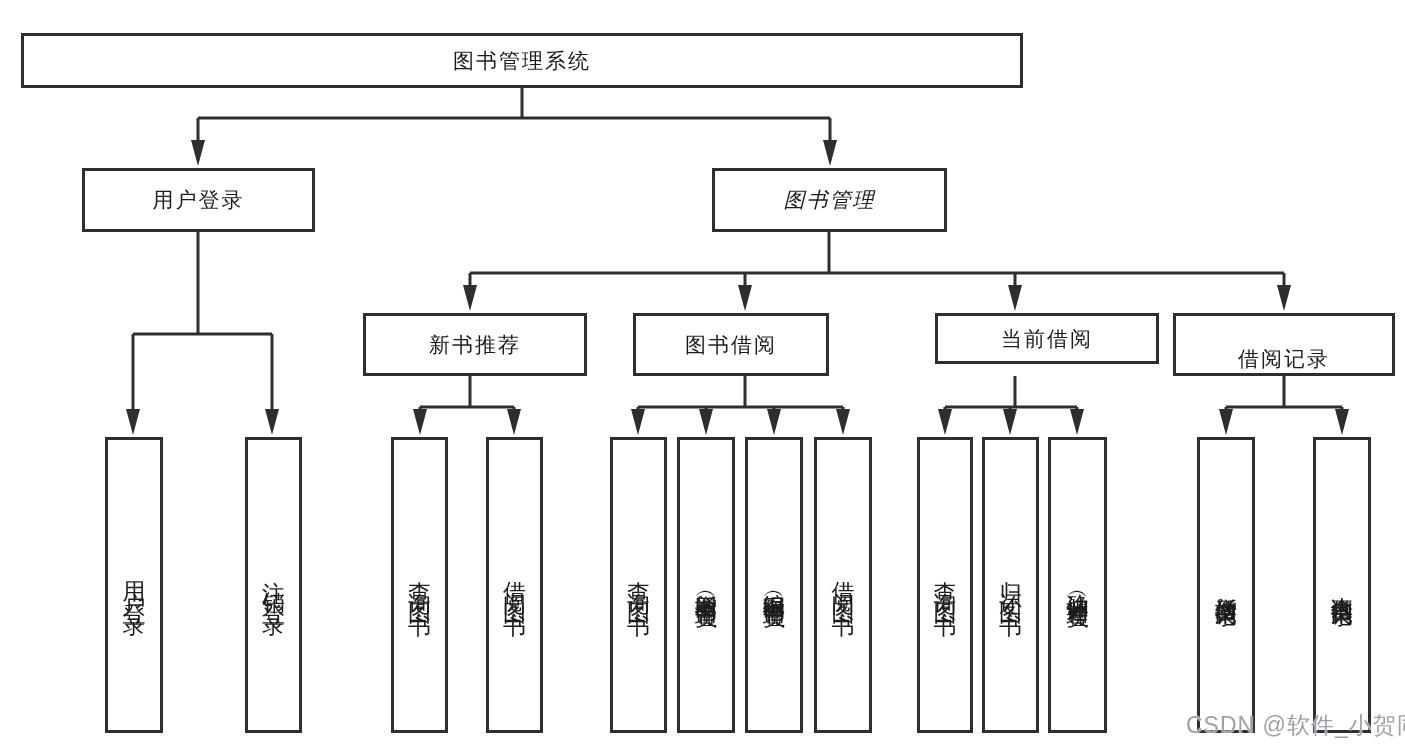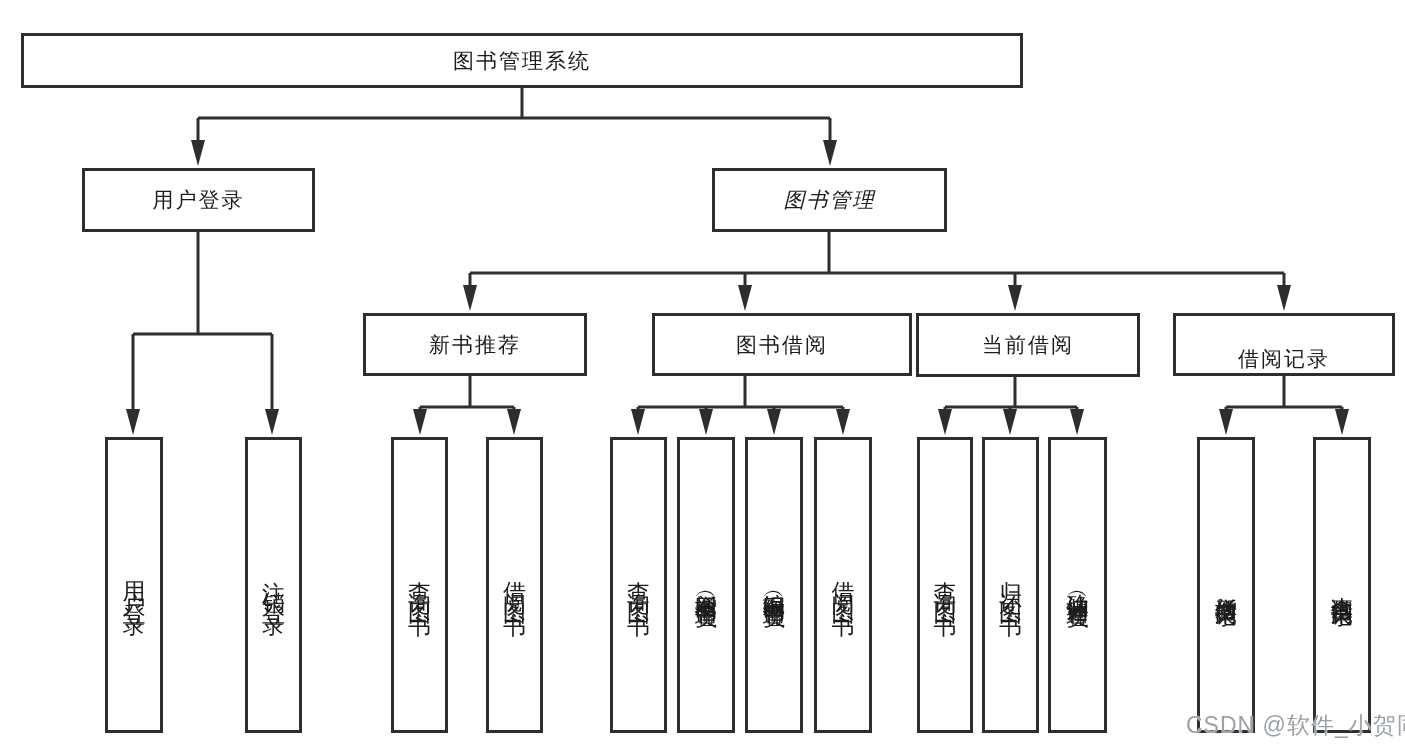--- a/index.html
+++ b/index.html
@@ -103,24 +103,24 @@
   <div class="node hnode" style="left:82px;top:168px;width:233px;height:64px;">
     <span>用户登录</span>
   </div>
   <div class="node hnode" style="left:712px;top:168px;width:235px;height:64px;font-style:italic;">
     <span>图书管理</span>
   </div>
 
   <div class="node hnode" style="left:363px;top:313px;width:224px;height:63px;">
     <span>新书推荐</span>
   </div>
-  <div class="node hnode" style="left:652px;top:313px;width:260px;height:63px;">
+  <div class="node hnode" style="left:633px;top:313px;width:196px;height:63px;">
     <span>图书借阅</span>
   </div>
-  <div class="node hnode" style="left:916px;top:313px;width:224px;height:64px;text-align:right;">
+  <div class="node hnode" style="left:935px;top:313px;width:224px;height:51px;text-align:right;">
     <span>当前借阅</span>
   </div>
   <div class="node hnode" style="left:1173px;top:313px;width:222px;height:63px;align-items:flex-end;">
     <span>借阅记录</span>
   </div>
 
   <div class="node vnode" style="left:105px;top:437px;width:58px;height:296px;">
     <span class="vtext">用户登录</span>
   </div>
   <div class="node vnode" style="left:245px;top:437px;width:57px;height:296px;">

